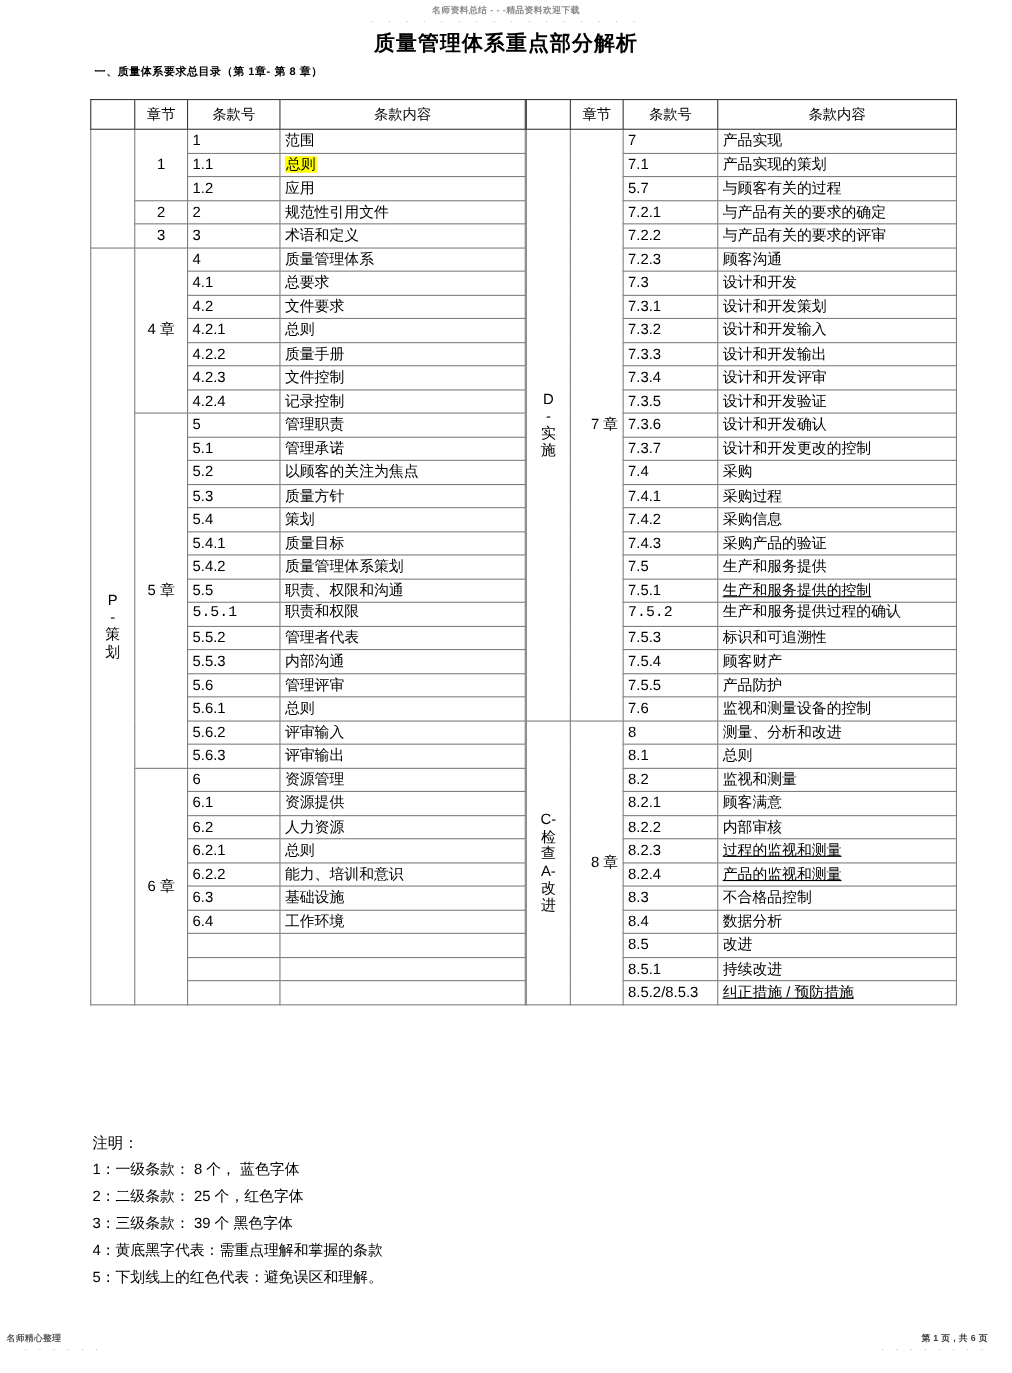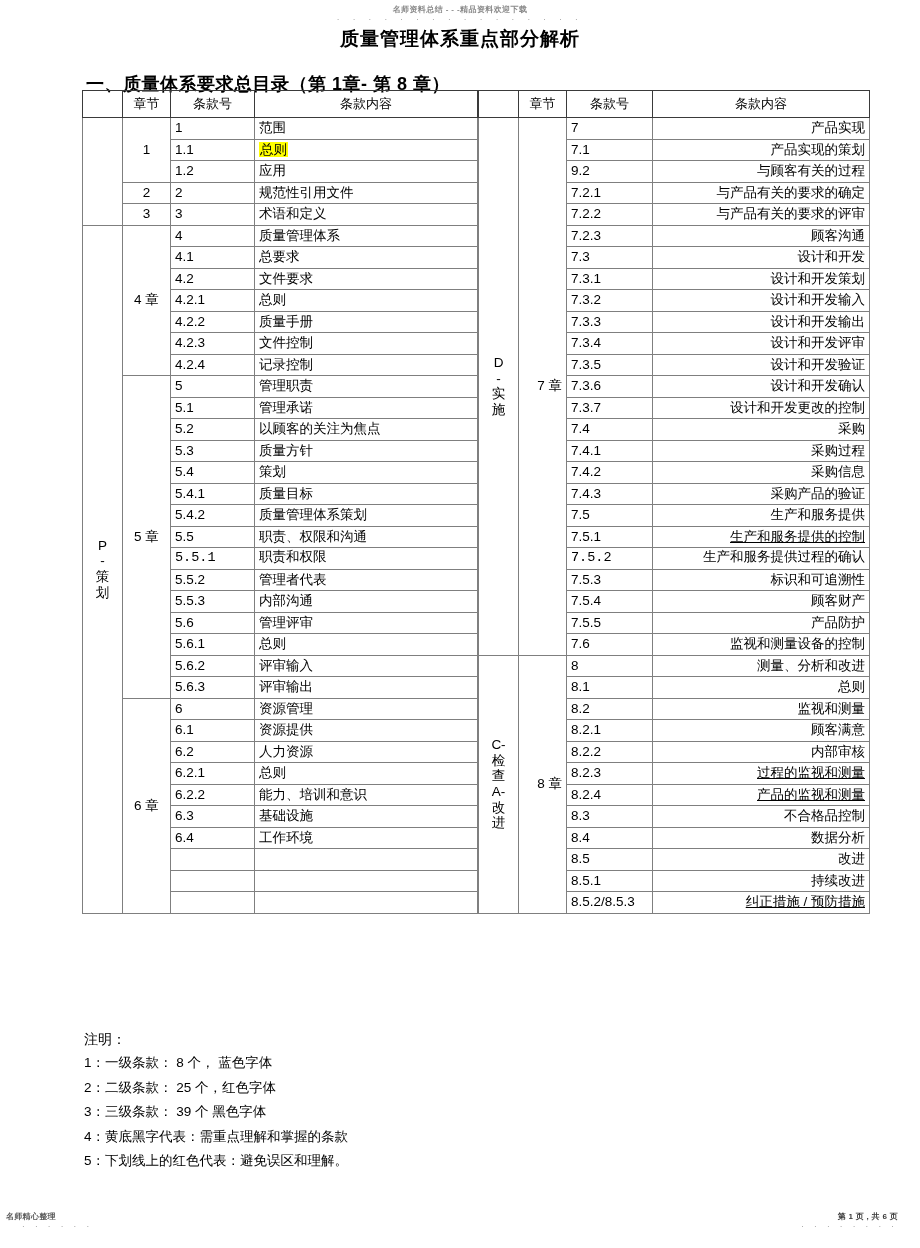--- a/index.html
+++ b/index.html
@@ -39,22 +39,22 @@
     position: absolute;
     top: 26px; left: 0; right: 0;
     text-align: center;
     font-size: 19px;
     font-weight: bold;
     letter-spacing: 1px;
   }
 
   .section-heading {
     position: absolute;
-    top: 72px; left: 86px;
-    font-size: 18px;
+    top: 58px; left: 86px;
+    font-size: 10px;
     font-weight: bold;
     letter-spacing: 0.5px;
   }
 
   
   .tables-wrap {
     position: absolute;
     top: 90px; left: 82px;
     width: 788px;
     display: flex;
@@ -90,21 +90,21 @@
   
   .c-pdca   { width: 40px; }
   .c-chap   { width: 48px; text-align: center; font-size: 12.5px; }
   .c-num    { width: 84px; text-align: left; }
   .c-cont   { text-align: left; }
 
   
   .r-pdca   { width: 40px; }
   .r-chap   { width: 48px; text-align: right; font-size: 12.5px; }
   .r-num    { width: 86px; text-align: left; }
-  .r-cont   { text-align: right; }
+  .r-cont   { text-align: left; }
 
   
   td.pdca-cell {
     text-align: center;
     vertical-align: middle;
     font-size: 17px;
     font-weight: bold;
     line-height: 1.85;
     padding: 0 2px;
   }
@@ -375,21 +375,21 @@
             </td>
             <td rowspan="25" class="r-chap">7 章</td>
             <td class="r-num">7</td>
             <td class="r-cont"><span>产品实现</span></td>
           </tr>
           <tr>
             <td class="r-num">7.1</td>
             <td class="r-cont"><span>产品实现的策划</span></td>
           </tr>
           <tr>
-            <td class="r-num">9.2</td>
+            <td class="r-num">5.7</td>
             <td class="r-cont"><span>与顾客有关的过程</span></td>
           </tr>
           <tr>
             <td class="r-num">7.2.1</td>
             <td class="r-cont"><span>与产品有关的要求的确定</span></td>
           </tr>
           <tr>
             <td class="r-num">7.2.2</td>
             <td class="r-cont"><span>与产品有关的要求的评审</span></td>
           </tr>

